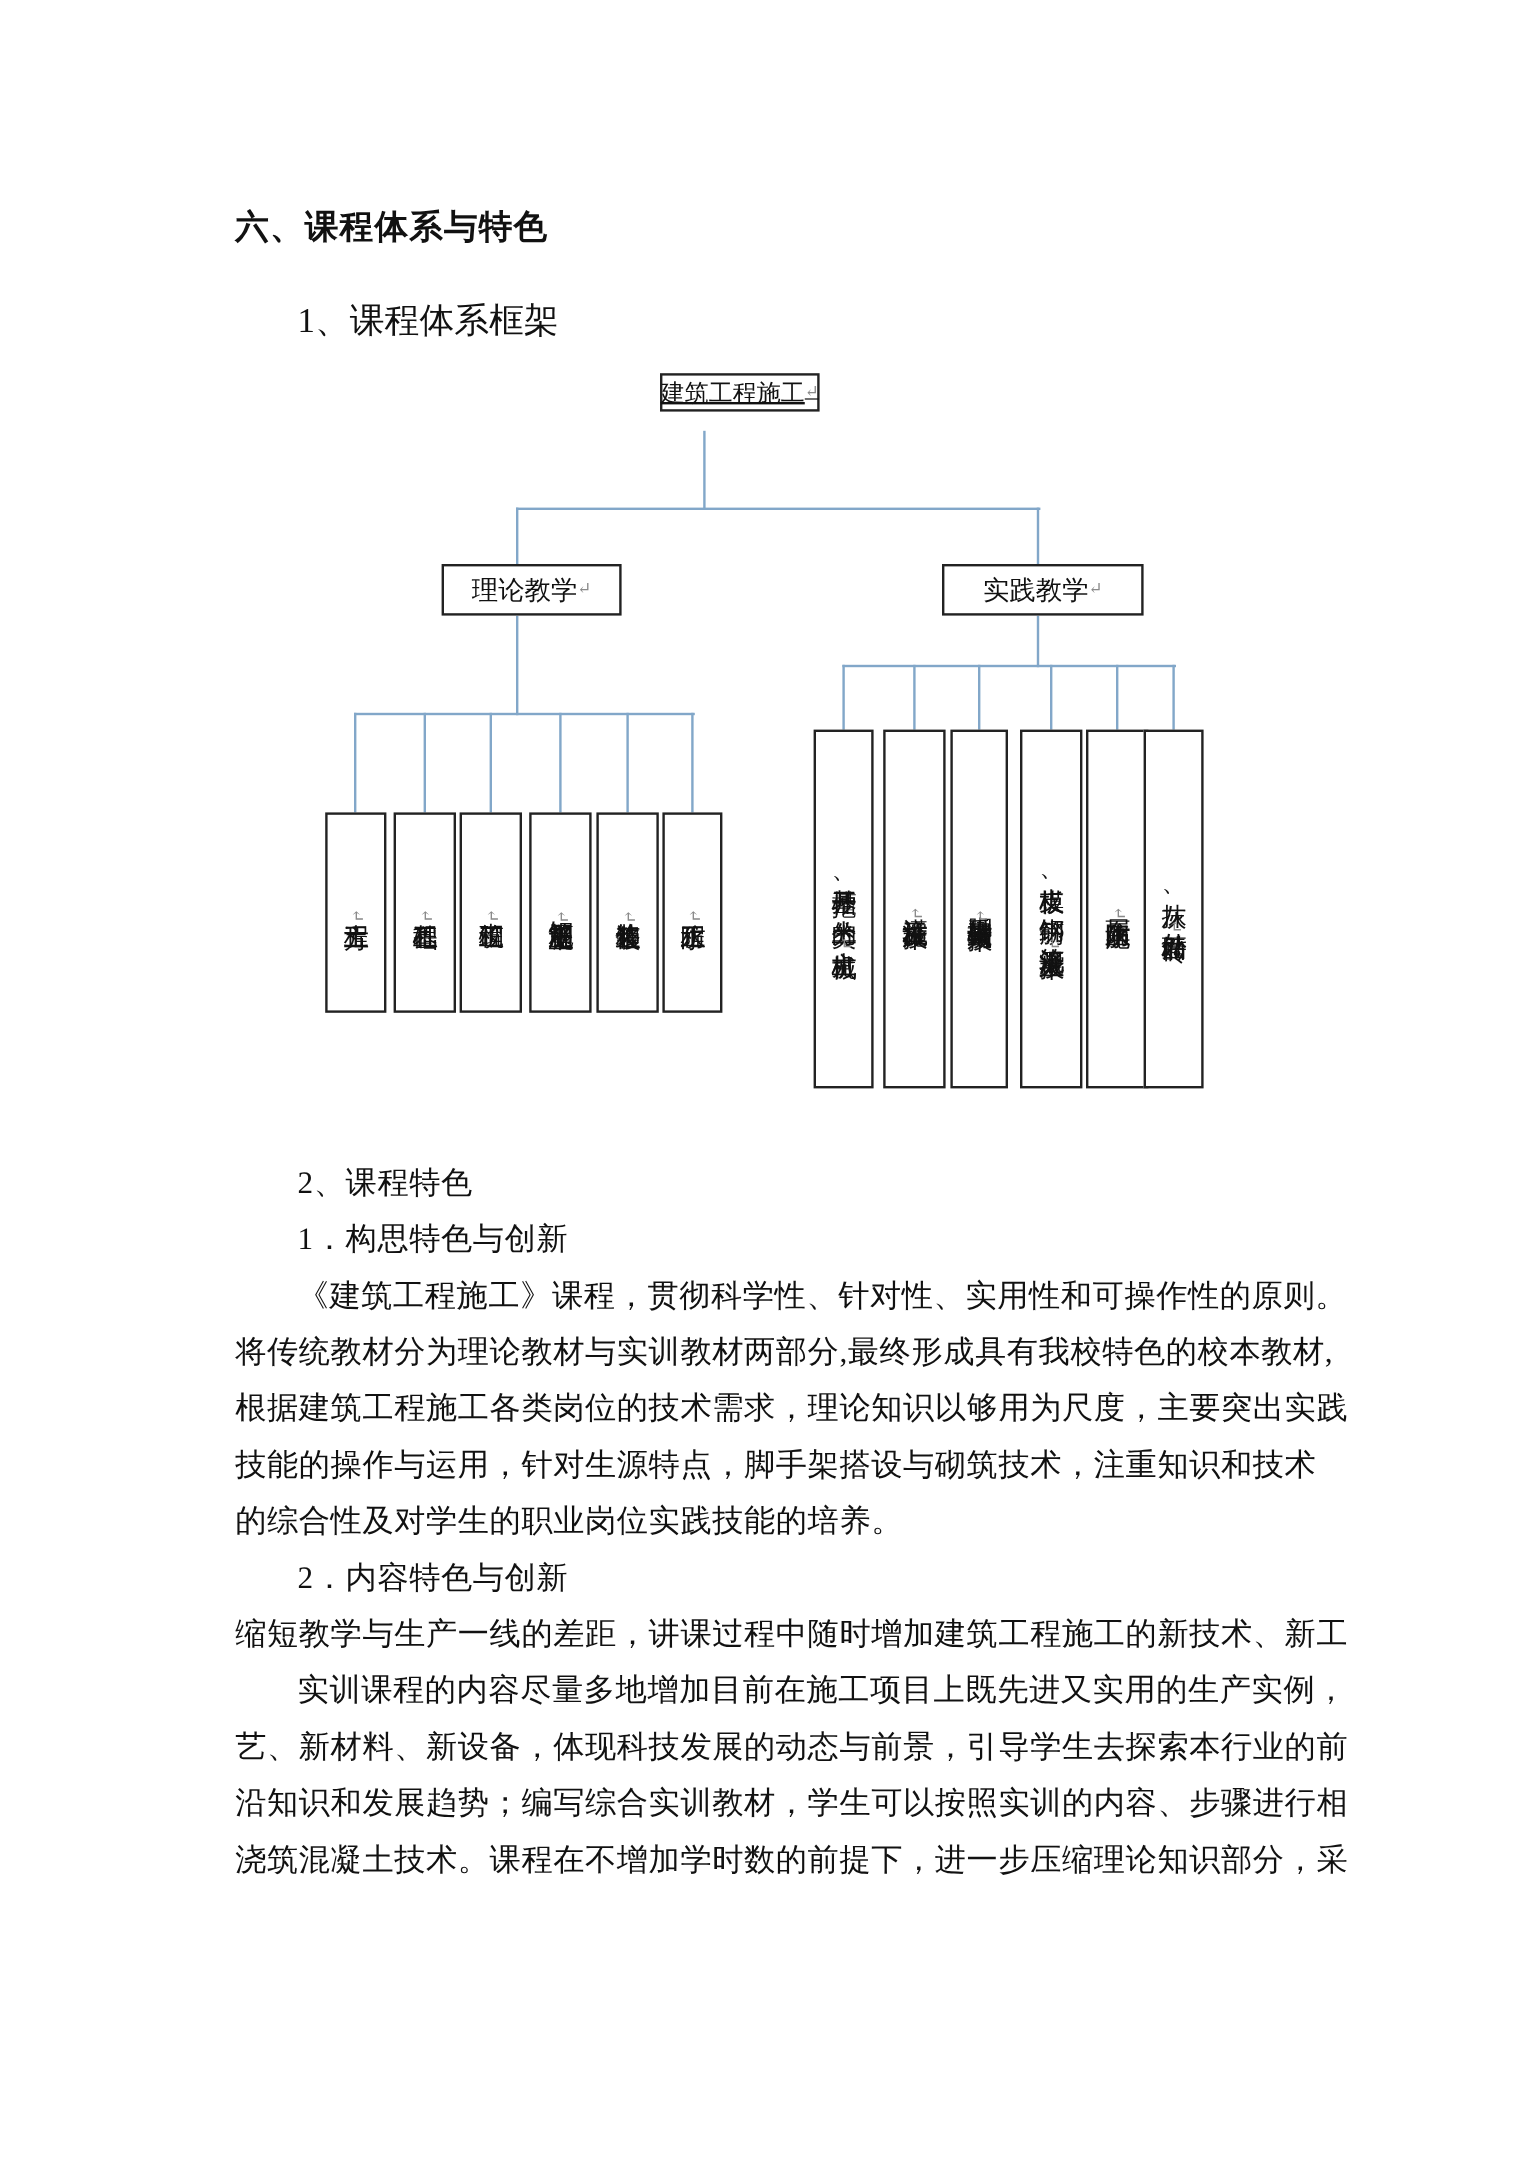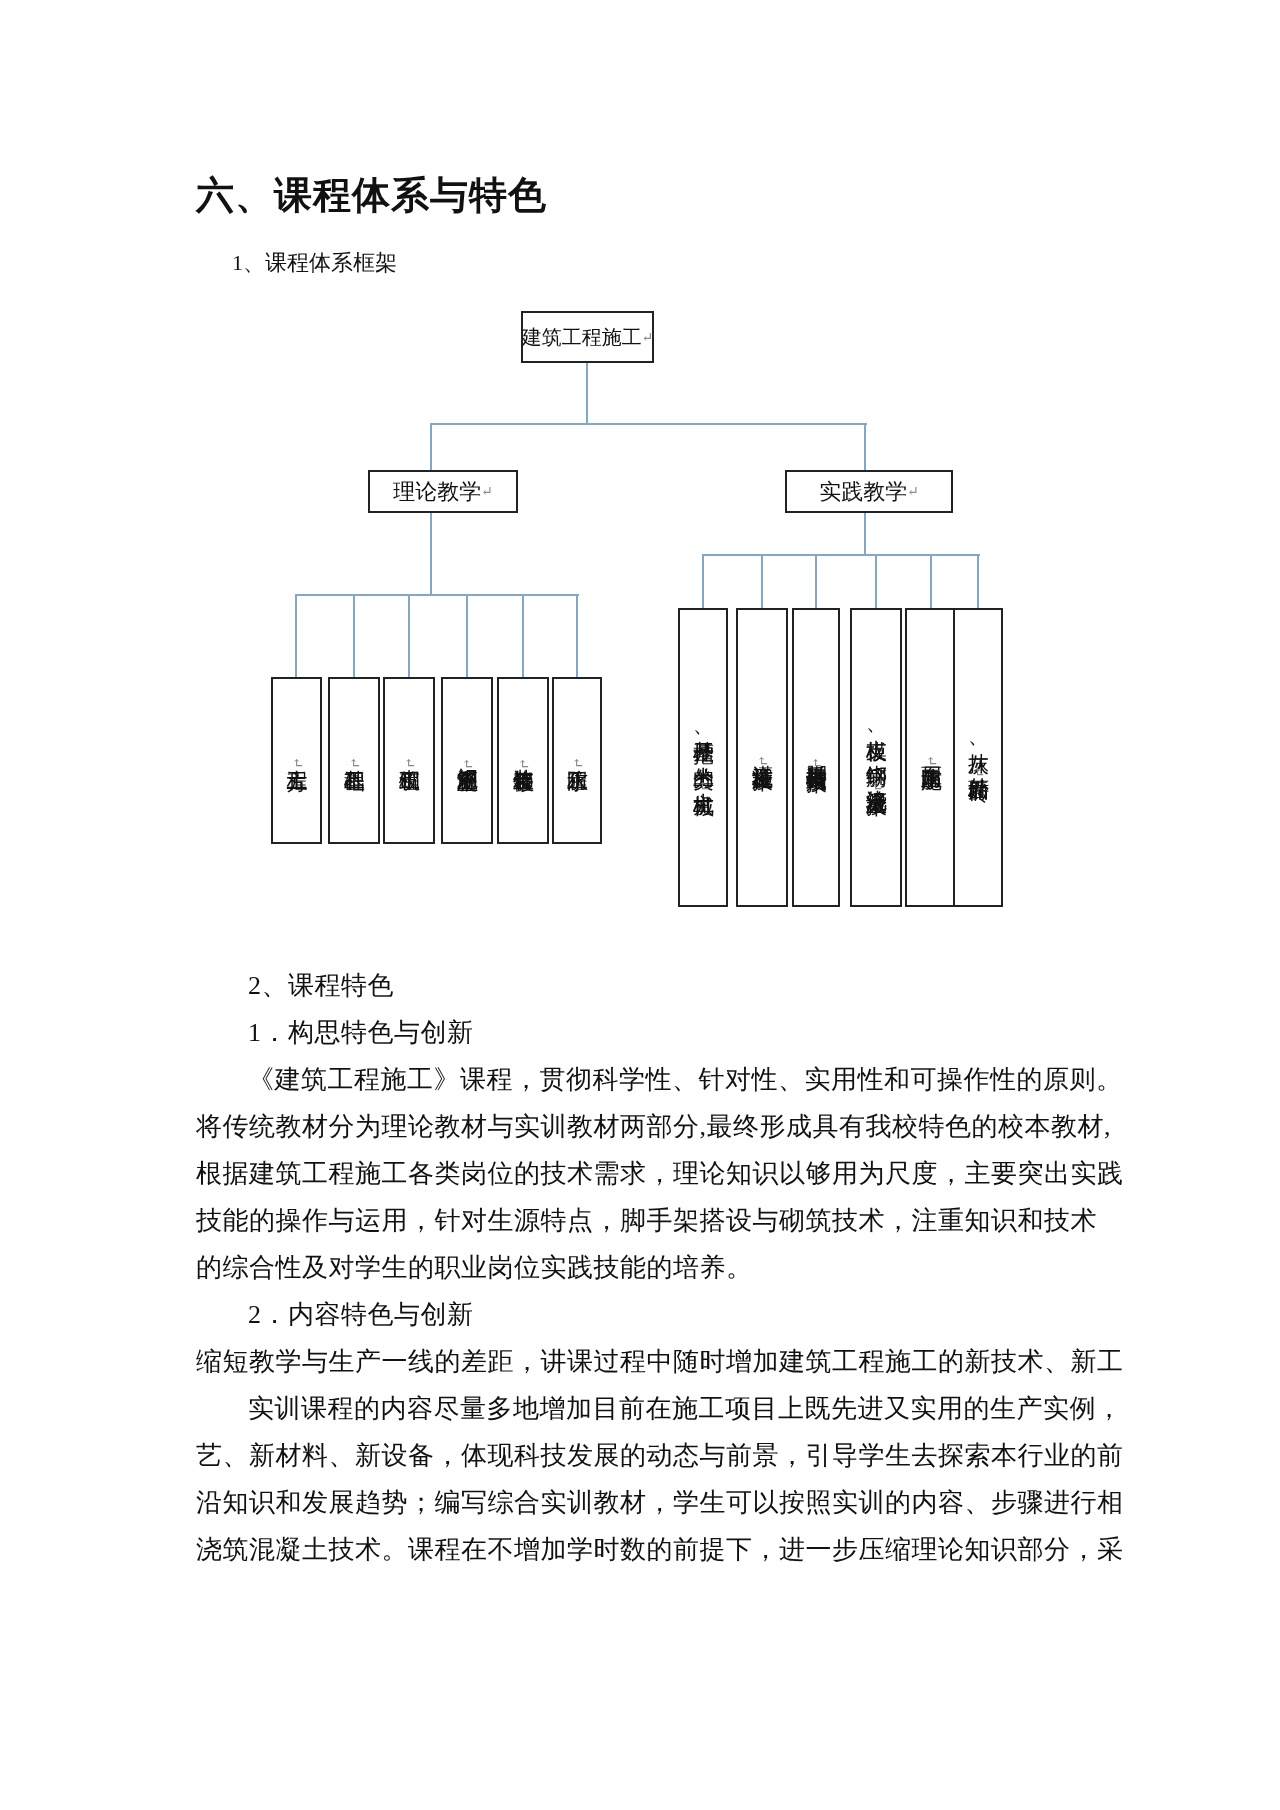--- a/index.html
+++ b/index.html
@@ -4,25 +4,25 @@
 <style>
   * { margin:0; padding:0; box-sizing:border-box; }
   html,body { background:#ffffff; }
   .page {
     position:relative; width:1280px; height:1810px; background:#ffffff;
     font-family:"Liberation Serif","DejaVu Serif",serif; color:#111;
     overflow:hidden;
   }
   .title {
     position:absolute; left:196px; top:170px;
-    font-size:38px; font-weight:bold; letter-spacing:1px;
+    font-size:28px; font-weight:bold; letter-spacing:1px;
   }
   .sub1 {
-    position:absolute; left:232px; top:248px;
-    font-size:22px;
+    position:absolute; left:248px; top:248px;
+    font-size:29px;
   }
   
   .diagram { position:absolute; left:0; top:0; width:1280px; height:960px; }
   .cline { position:absolute; background:#82a7c9; }
   .dbox {
     position:absolute; border:2px solid #222; background:#fff;
     display:flex; align-items:center; justify-content:center;
   }
   .hbox { font-size:22px; white-space:nowrap; }
   .hbox.root { font-size:20px; }
@@ -66,21 +66,21 @@
 
     <div class="cline" style="left:864px;top:513px;width:2px;height:43px;"></div>
     <div class="cline" style="left:702px;top:554px;width:278px;height:2px;"></div>
     <div class="cline" style="left:702px;top:554px;width:2px;height:55px;"></div>
     <div class="cline" style="left:761px;top:554px;width:2px;height:55px;"></div>
     <div class="cline" style="left:815px;top:554px;width:2px;height:55px;"></div>
     <div class="cline" style="left:875px;top:554px;width:2px;height:55px;"></div>
     <div class="cline" style="left:930px;top:554px;width:2px;height:55px;"></div>
     <div class="cline" style="left:977px;top:554px;width:2px;height:55px;"></div>
 
-    <div class="dbox hbox root" style="left:521px;top:311px;width:133px;height:52px;">
+    <div class="dbox hbox root" style="left:550px;top:311px;width:133px;height:32px;text-decoration:underline;">
       <span>建筑工程施工</span>
         <span class="pil">↵</span>
     </div>
 
     <div class="dbox hbox" style="left:368px;top:470px;width:150px;height:43px;">
       <span>理论教学</span>
         <span class="pil">↵</span>
     </div>
     <div class="dbox hbox" style="left:785px;top:470px;width:168px;height:43px;">
       <span>实践教学</span>

